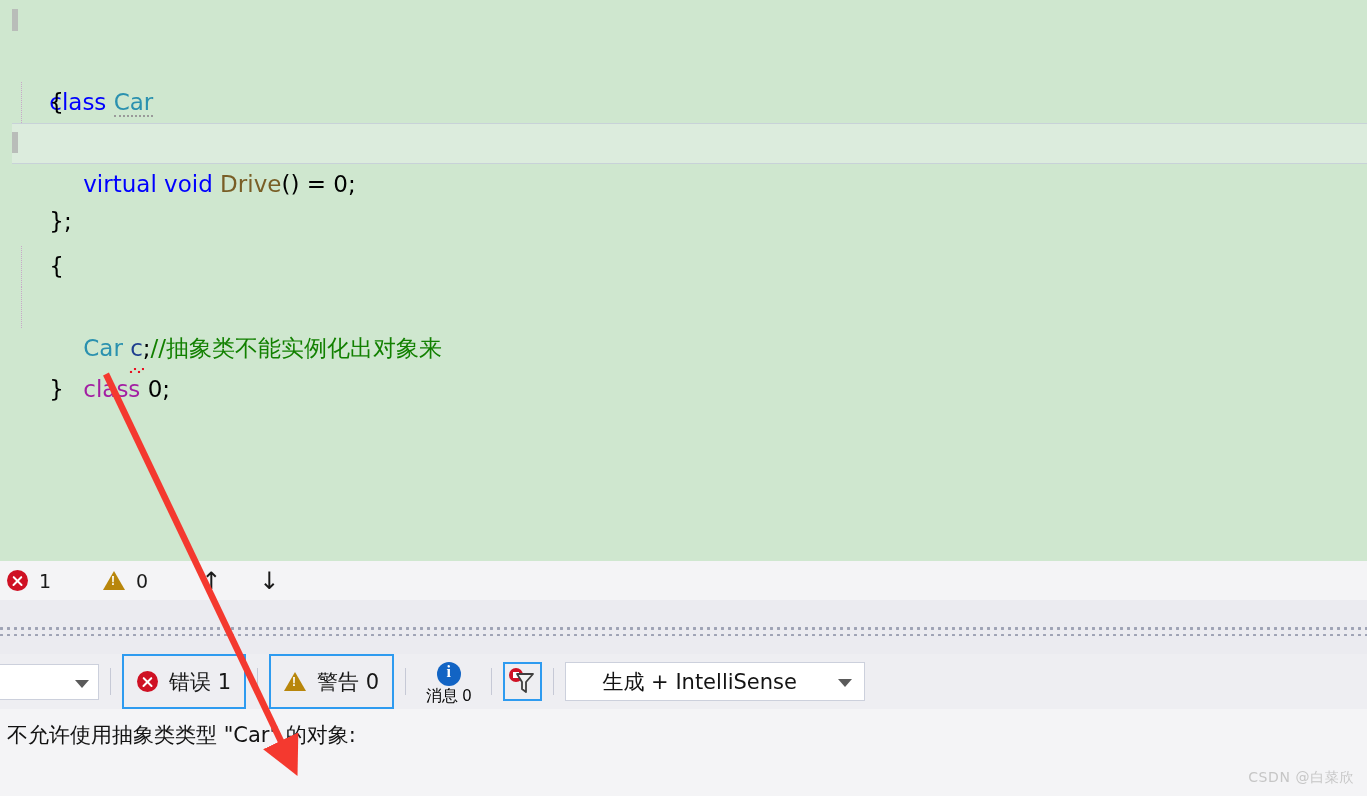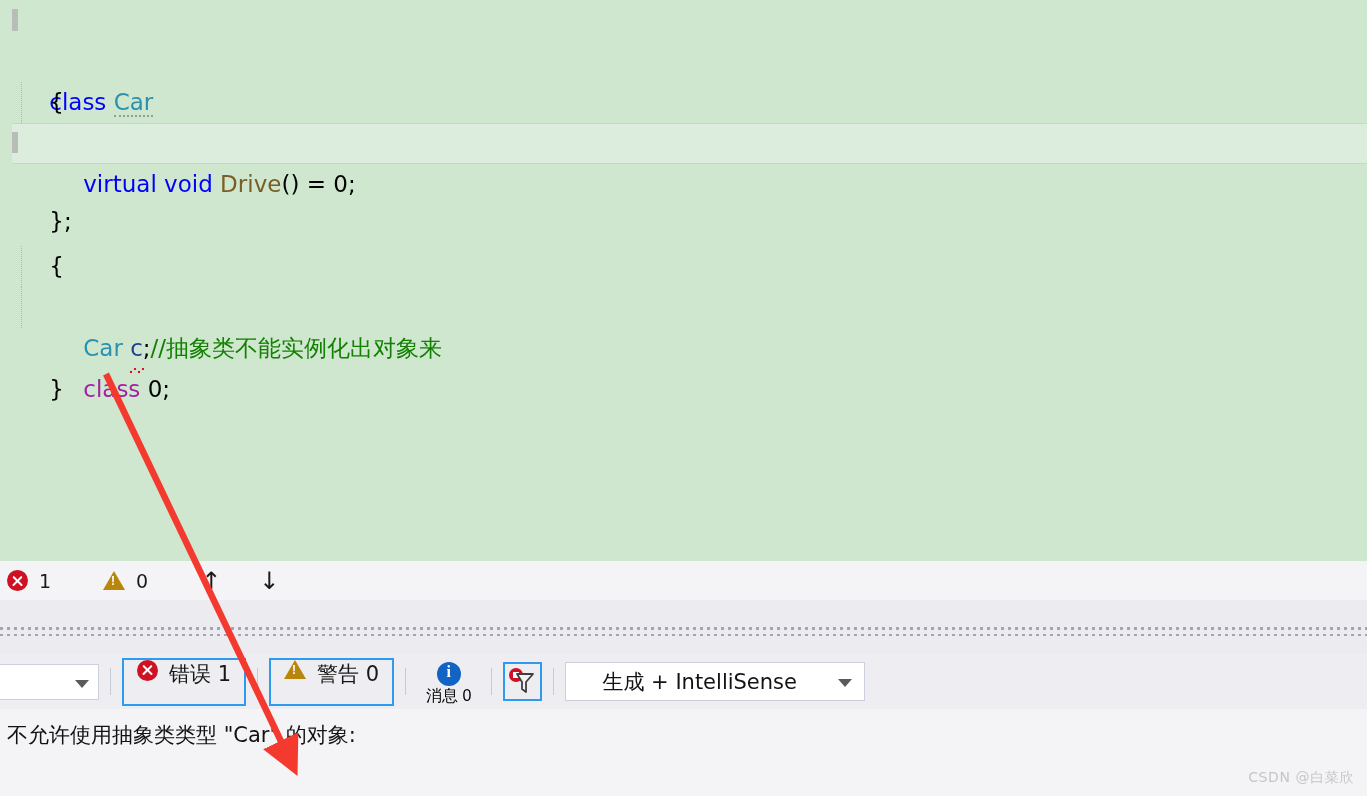--- a/index.html
+++ b/index.html
@@ -129,23 +129,23 @@
     box-sizing:border-box;position:relative;
     margin-left:-6px;
   }
   .combo-search .caret{
     position:absolute;right:9px;top:15px;
     width:0;height:0;border-left:7px solid transparent;
     border-right:7px solid transparent;border-top:8px solid #5a5a5a;
   }
   .vsep{width:1px;height:27px;background:#c6c9d6;margin:0 11px;}
   .tool-pill{
-    height:48px;box-sizing:border-box;
+    height:55px;box-sizing:border-box;
     border:2px solid #2e9bf0;background:#eeeef2;
-    display:flex;
+    display:flex;align-items:center;
     padding:0 13px;
   }
   .tool-pill .lbl{
     font-size:21px;color:#161616;margin-left:11px;
     font-family:"DejaVu Sans","Liberation Sans",sans-serif;
   }
   .tool-plain{
     height:39px;box-sizing:border-box;
     display:flex;align-items:center;padding:0 9px;flex-direction:column;
   }

